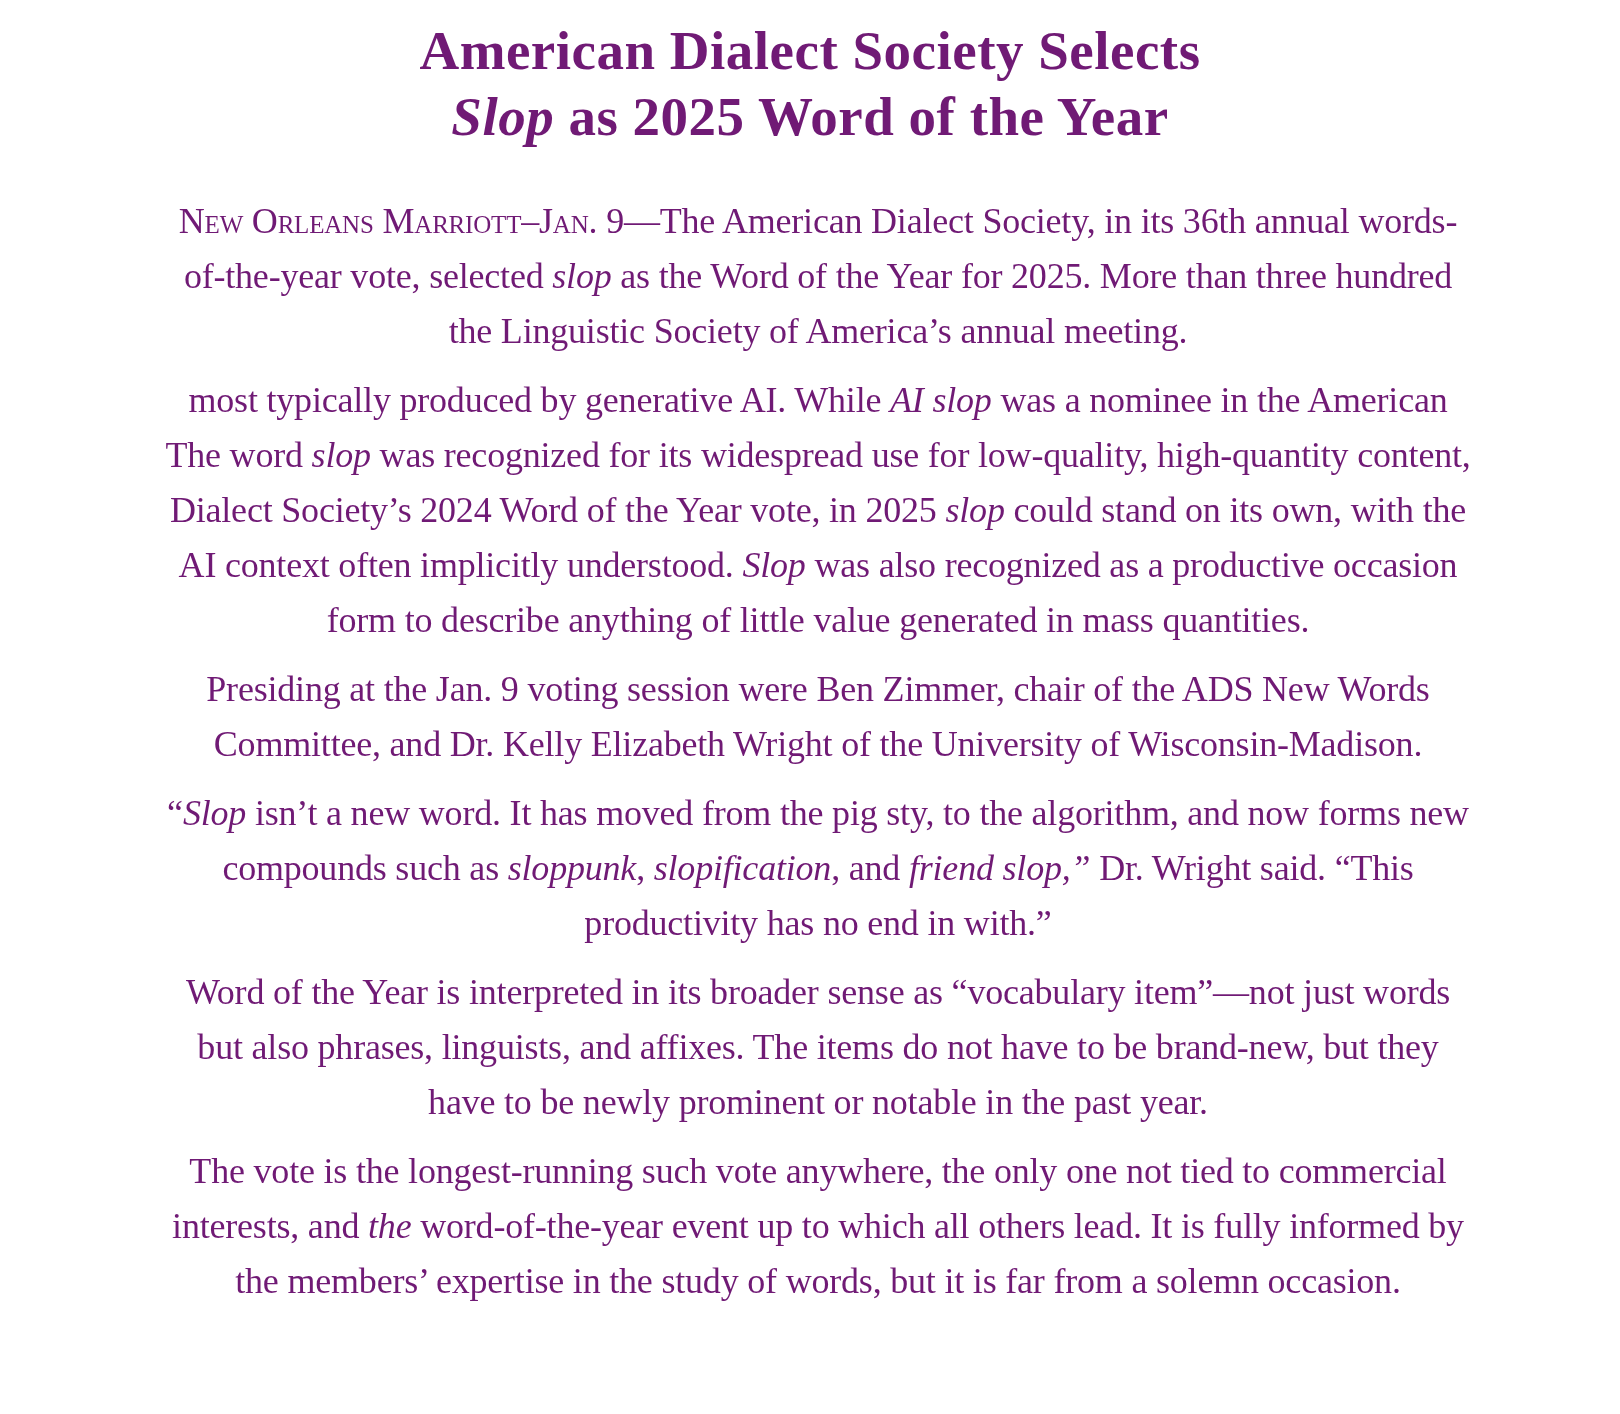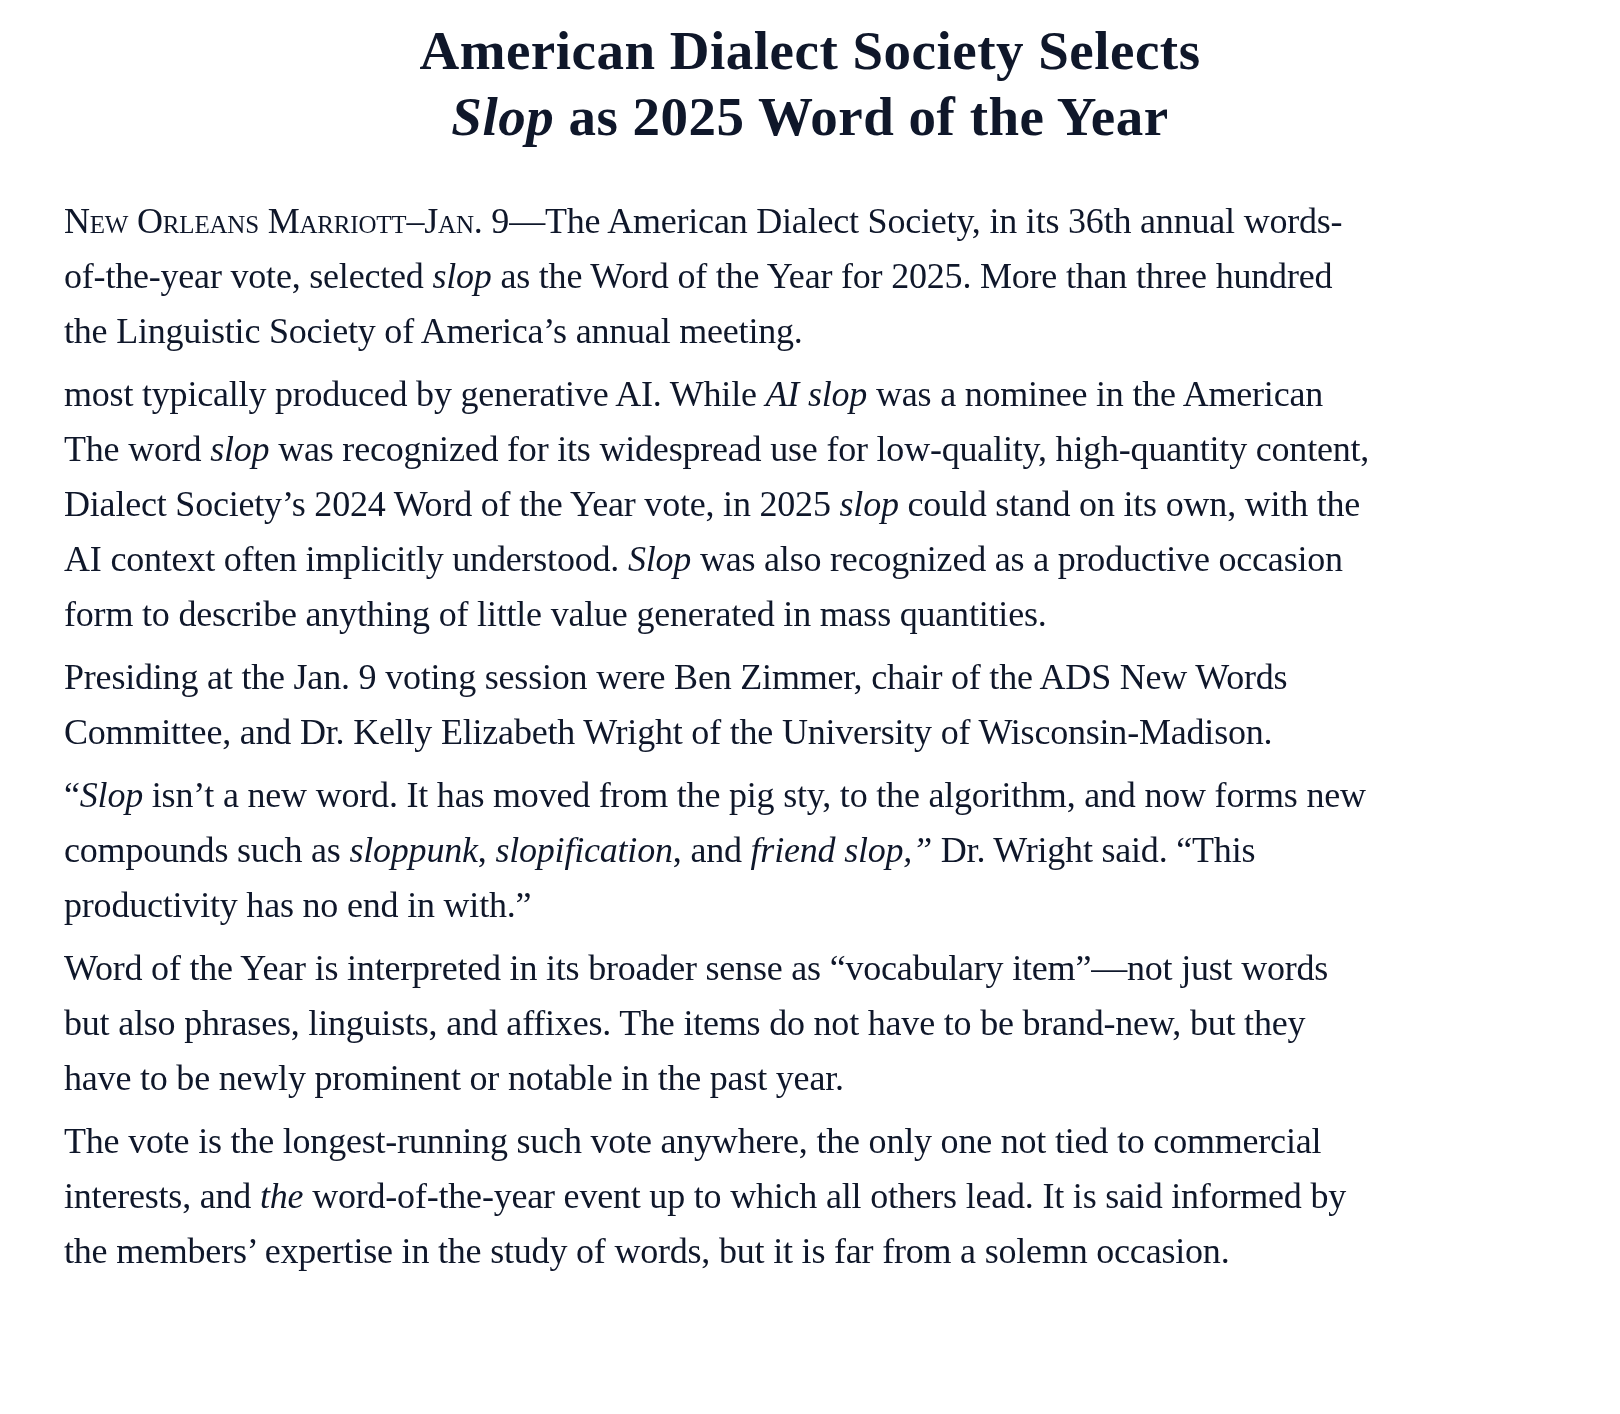--- a/index.html
+++ b/index.html
@@ -1,20 +1,20 @@
 <!DOCTYPE html>
 <html><head>
 <meta charset="utf-8">
 <style>
   html, body { margin: 0; padding: 0; }
   .page {
     width: 1620px;
     height: 1322px;
     background: #ffffff;
-    color: #0f172a;
+    color: #701a75;
     overflow: hidden;
     font-family: "Liberation Serif", "DejaVu Serif", serif;
     box-sizing: border-box;
   }
   .title {
     padding-top: 18px;
     text-align: center;
     font-weight: bold;
     font-size: 55px;
     line-height: 66px;
@@ -22,21 +22,21 @@
   }
   .title .line { white-space: nowrap; }
   .article-body {
     margin-top: 44px;
     padding-left: 56px;
     padding-right: 40px;
     font-size: 36px;
     line-height: 55px;
     letter-spacing: -0.2px;
   }
-  .paragraph { margin: 8px; }
+  .paragraph { margin: 14px; text-align: center; }
   .line { white-space: nowrap; }
   .i  { font-style: italic; }
   .sc { font-variant: small-caps; }
 </style>
 </head>
 <body>
 
 <div class="page">
   <div class="title">
       <div class="line"><span>American Dialect Society Selects</span></div>
@@ -64,17 +64,17 @@
         <div class="line"><span>compounds such as </span><span class="i">sloppunk</span><span>, </span><span class="i">slopification</span><span>, and </span><span class="i">friend slop,”</span><span> Dr. Wright said. “This</span></div>
         <div class="line"><span>productivity has no end in with.”</span></div>
       </div>
       <div class="paragraph">
         <div class="line"><span>Word of the Year is interpreted in its broader sense as “vocabulary item”—not just words</span></div>
         <div class="line"><span>but also phrases, linguists, and affixes. The items do not have to be brand-new, but they</span></div>
         <div class="line"><span>have to be newly prominent or notable in the past year.</span></div>
       </div>
       <div class="paragraph">
         <div class="line"><span>The vote is the longest-running such vote anywhere, the only one not tied to commercial</span></div>
-        <div class="line"><span>interests, and </span><span class="i">the</span><span> word-of-the-year event up to which all others lead. It is said informed by</span></div>
+        <div class="line"><span>interests, and </span><span class="i">the</span><span> word-of-the-year event up to which all others lead. It is fully informed by</span></div>
         <div class="line"><span>the members’ expertise in the study of words, but it is far from a solemn occasion.</span></div>
       </div>
     </div>
 </div>
 
 </body></html>

